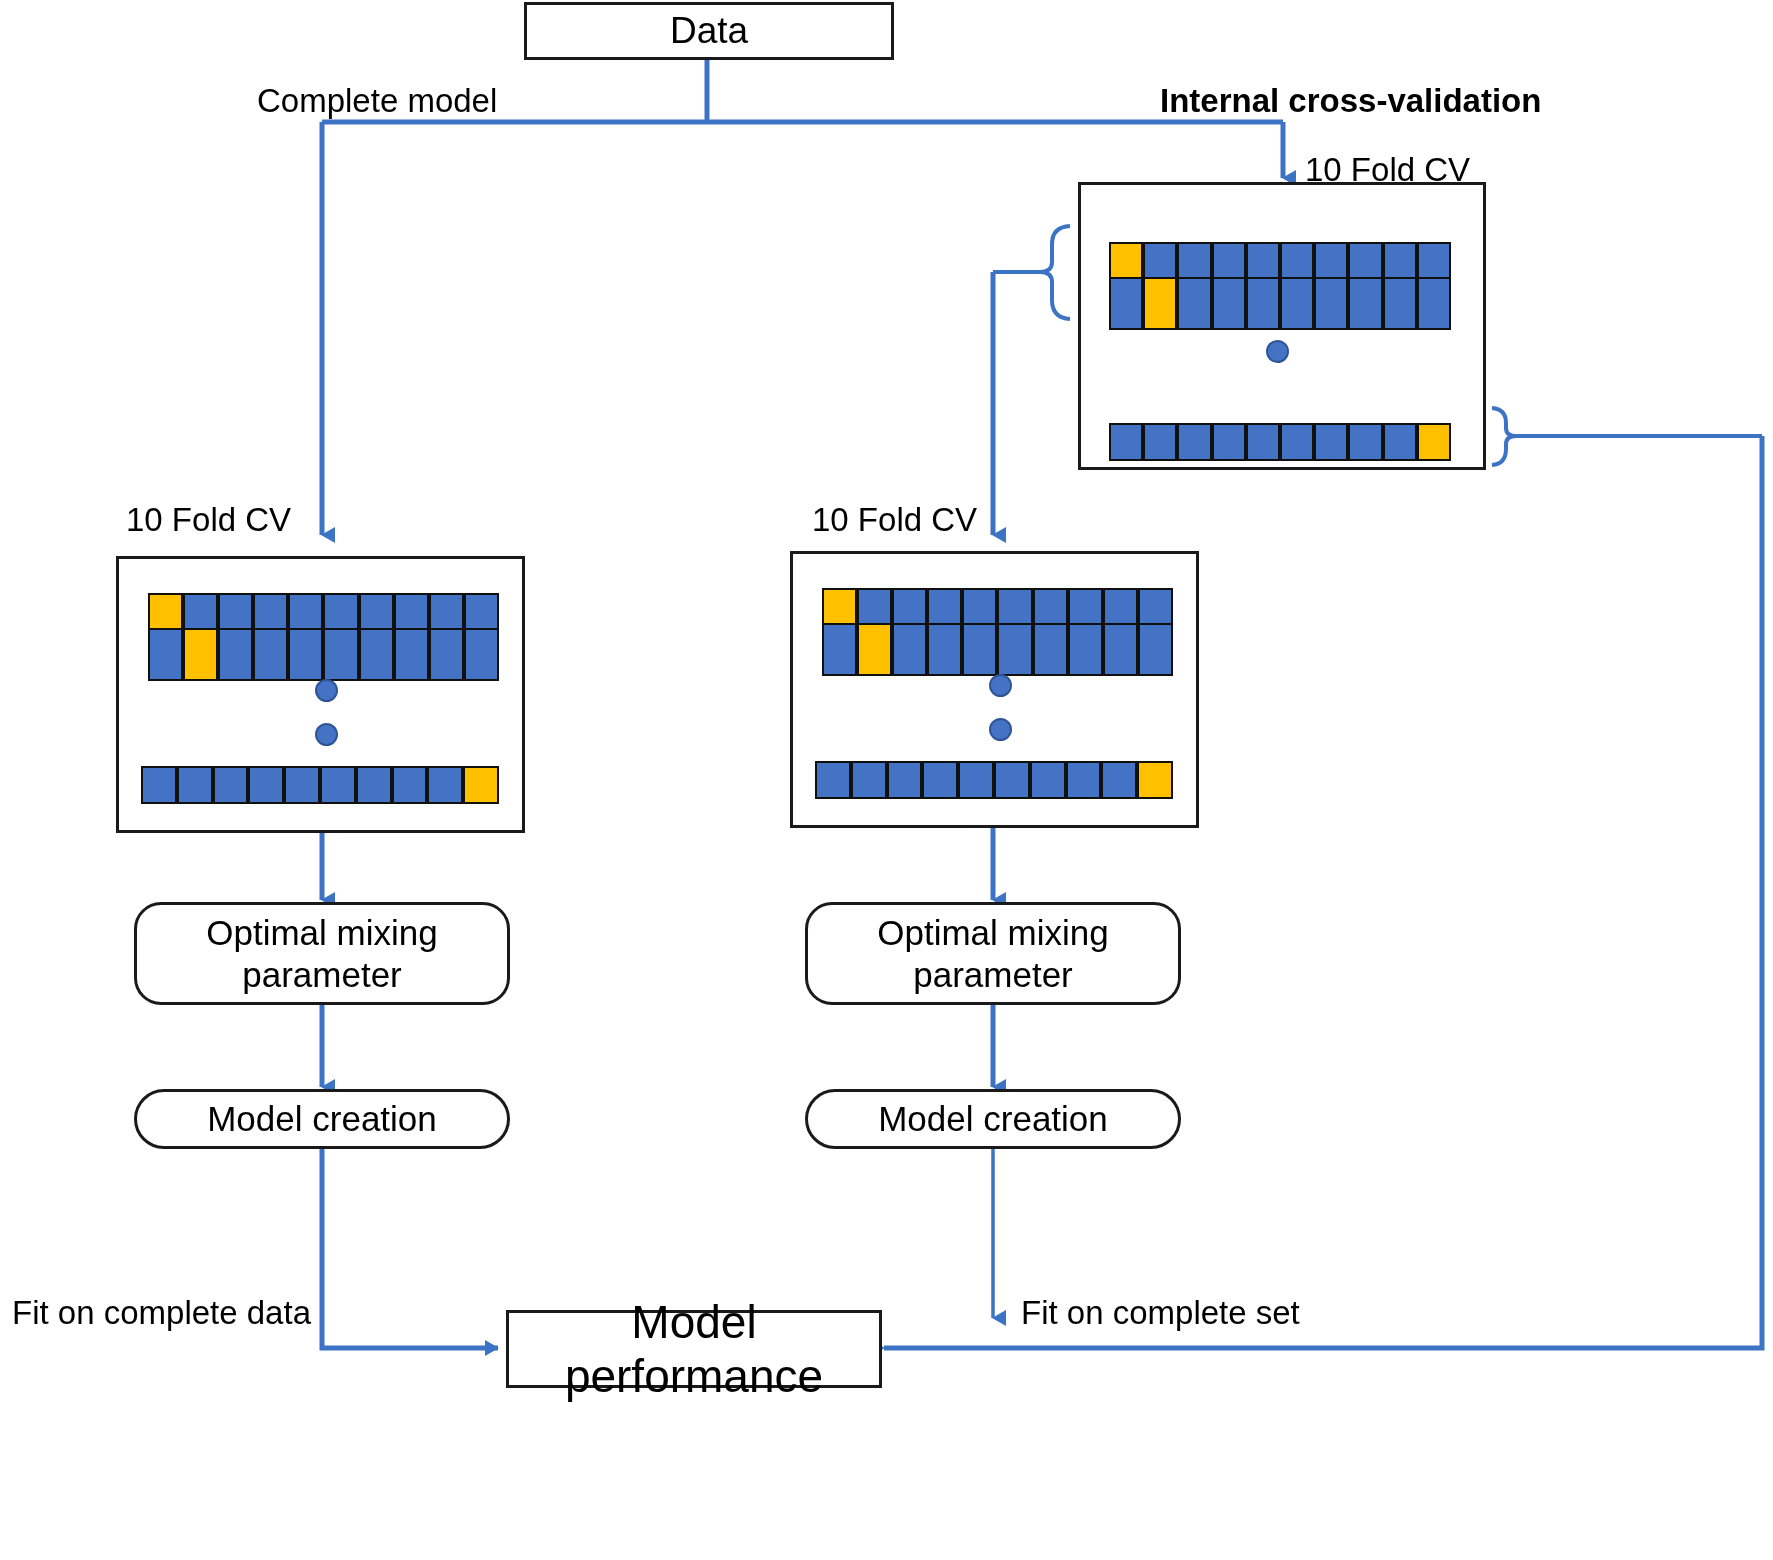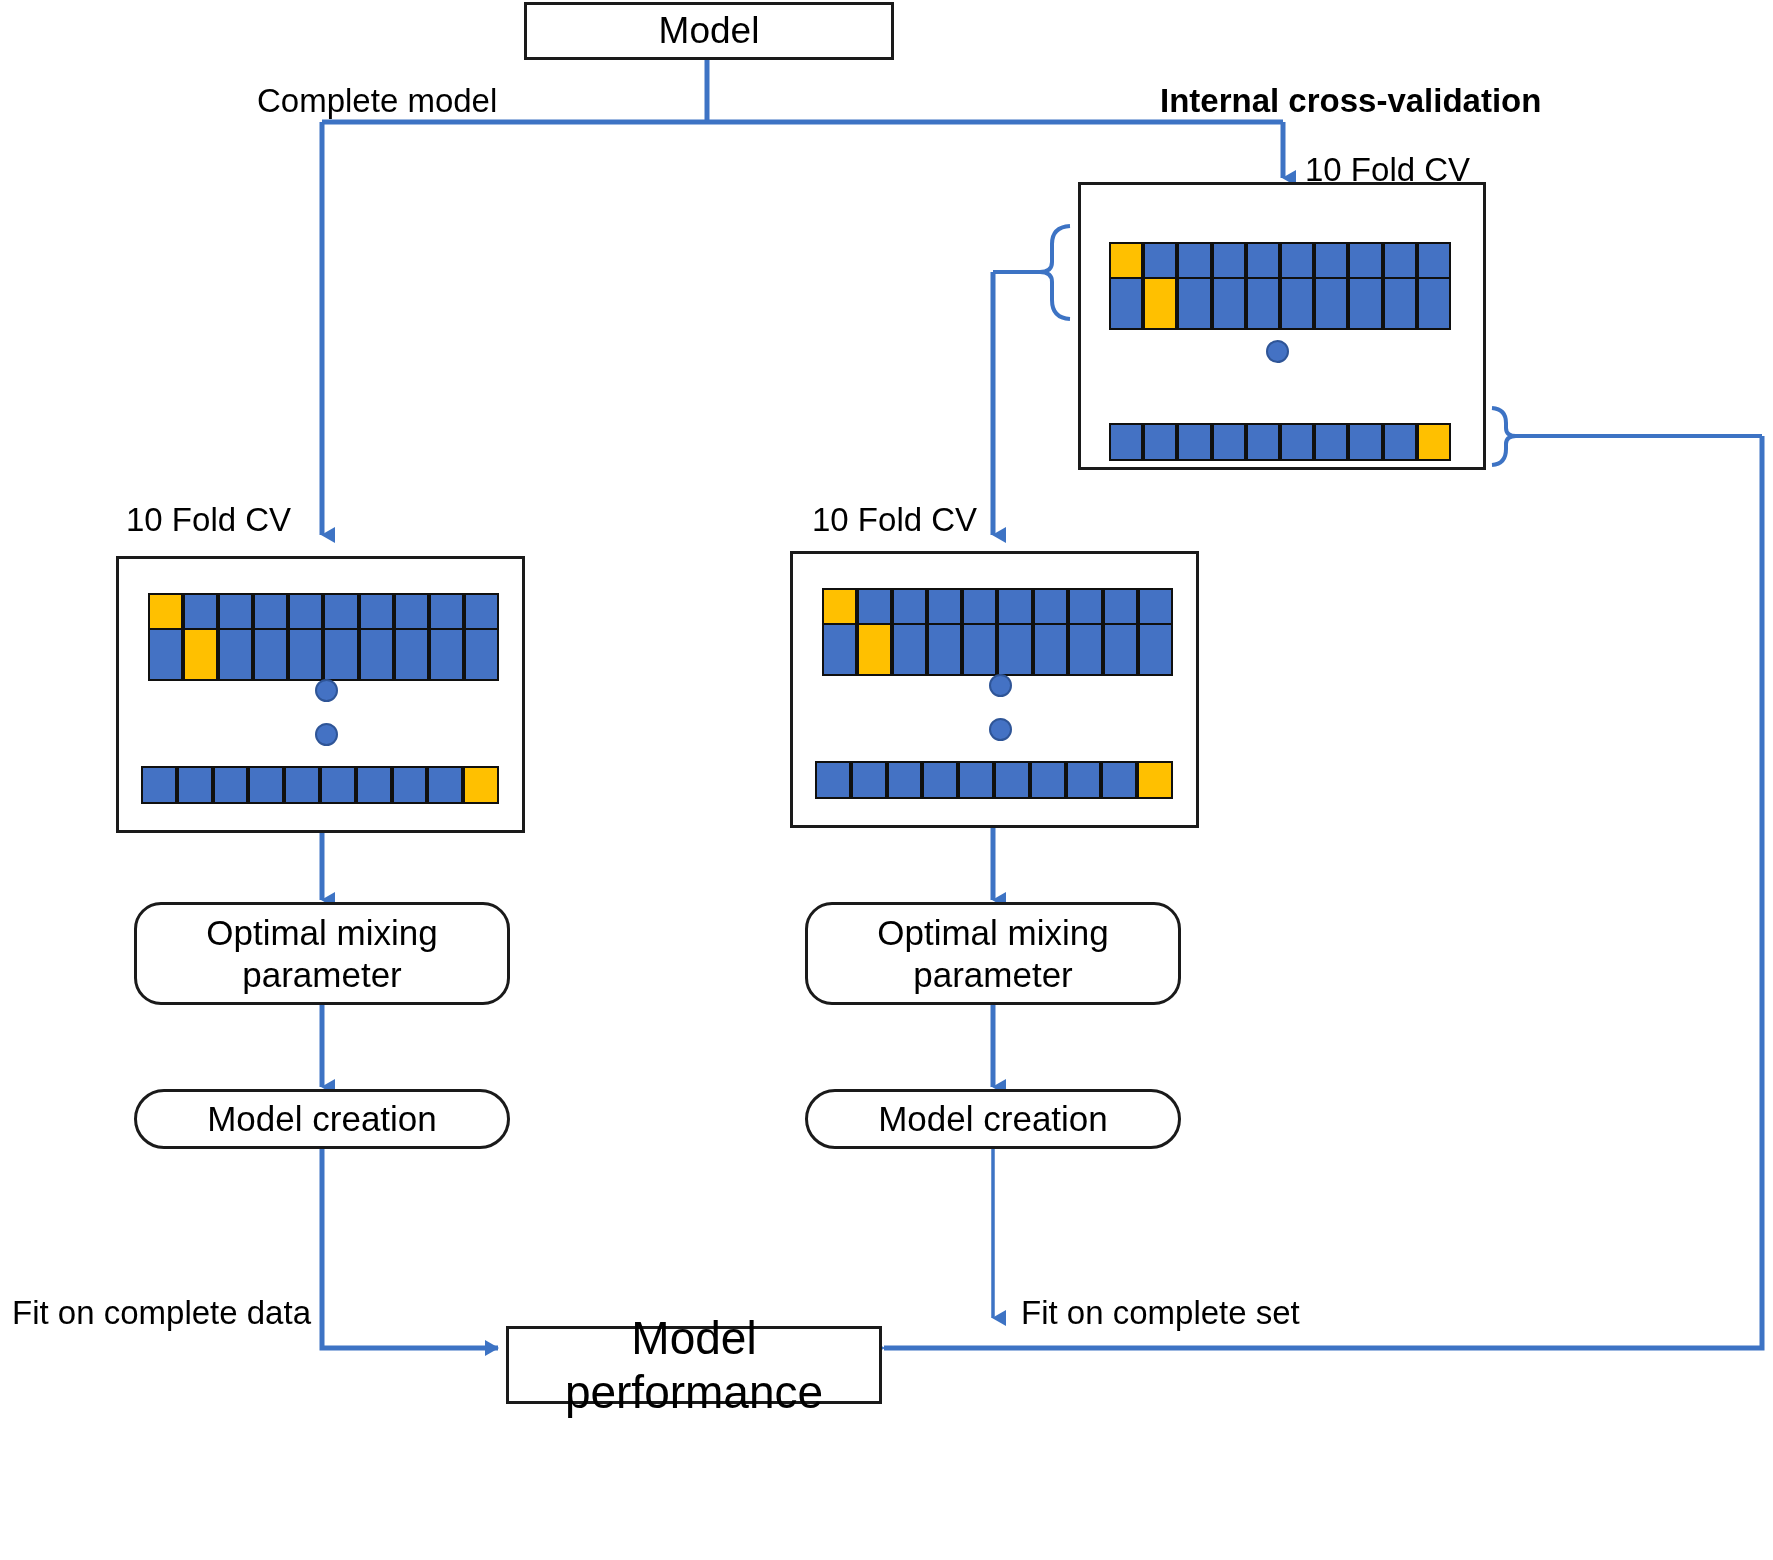--- a/index.html
+++ b/index.html
@@ -34,21 +34,21 @@
     display: flex;
     align-items: center;
     justify-content: center;
     text-align: center;
     color: #000000;
     line-height: 1.18;
   }
   .box.data-box     { font-size: 37px; }
   .box.opt-box      { font-size: 35px; border-radius: 27px; }
   .box.create-box   { font-size: 35px; border-radius: 30px; }
-  .box.perf-box     { font-size: 46px; margin-top: 16px; }
+  .box.perf-box     { font-size: 46px; }
 
   
   .cvbox {
     position: absolute;
     box-sizing: border-box;
     border: 3px solid #1a1a1a;
     background: #ffffff;
   }
   
   .strip {
@@ -140,21 +140,21 @@
       <path d="M993,272 L1040,272"></path>
     </g>
 
     <g stroke="#3d73c4" fill="none" stroke-width="4">
       <path d="M1492,408 q14,1 14,15 l0,5 q0,8 10,8 q-10,0 -10,8 l0,5 q0,15 -14,16"></path>
       <path d="M1516,436 L1762,436"></path>
     </g>
   </svg>
 
   <div class="box data-box" style="left:524px; top:2px; width:370px; height:58px;">
-    <span>Model</span>
+    <span>Data</span>
   </div>
 
   <div class="lbl" style="left:257px; top:83px;">Complete model</div>
   <div class="lbl" style="left:1160px; top:83px;font-weight:bold;">Internal cross-validation</div>
   <div class="lbl" style="left:12px; top:1295px;">Fit on complete data</div>
   <div class="lbl" style="left:1021px; top:1295px;">Fit on  complete  set</div>
 
   <div class="lbl" style="left:1305px; top:152px;">10 Fold CV</div>
 
   <div class="cvbox" style="left:1078px; top:182px; width:408px; height:288px;">

